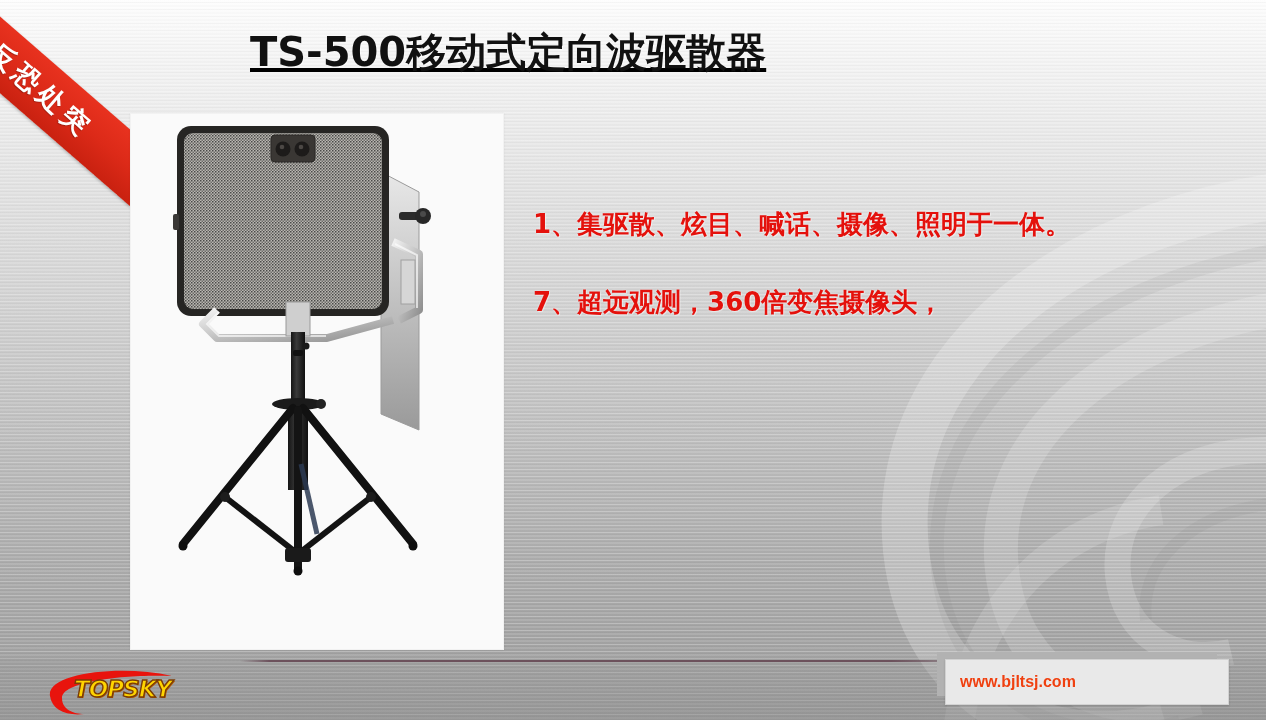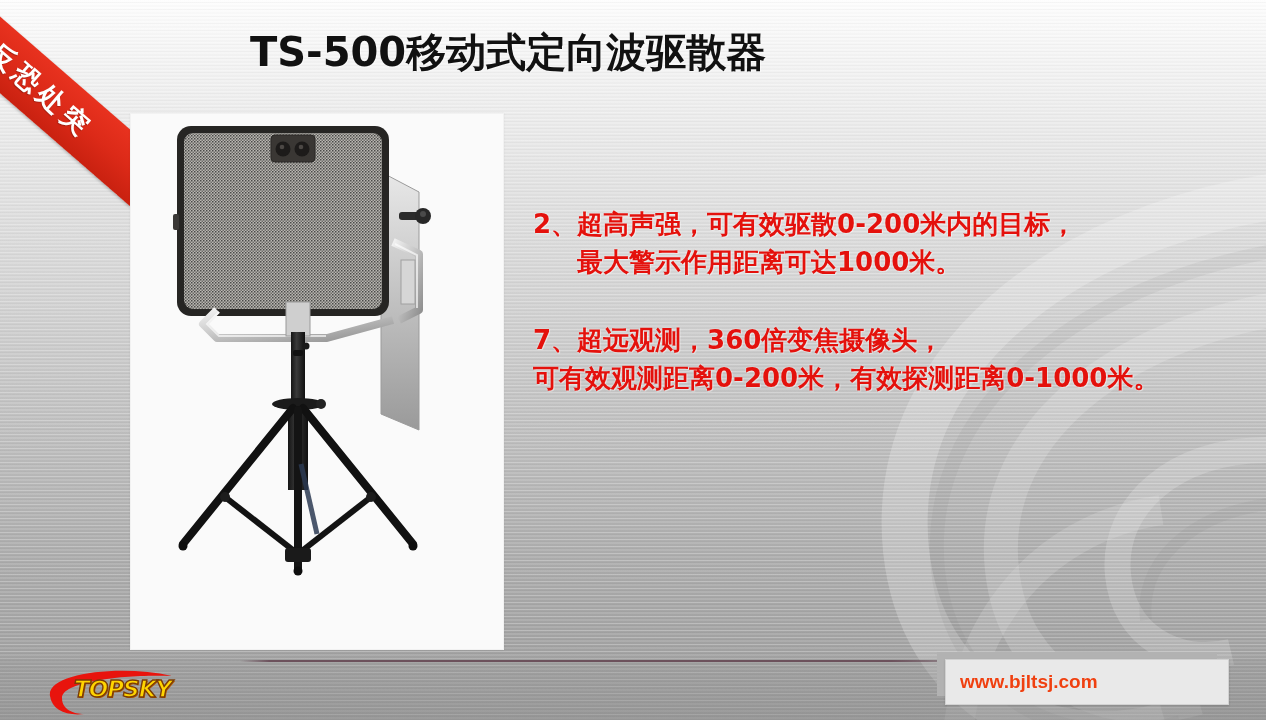--- a/index.html
+++ b/index.html
@@ -49,20 +49,21 @@
     color:#ffffff;font-weight:bold;font-size:27px;letter-spacing:5px;
     font-family:"DejaVu Sans","Liberation Sans",sans-serif;
     text-shadow:0 1px 1px rgba(0,0,0,.28);
     white-space:nowrap;
     transform:translateX(6px);
   }
   
   #title-wrap{
     position:absolute;left:250px;top:26px;width:830px;
     text-align:left;
+    text-decoration:underline;
   }
   .title-line{
     color:#111111;font-weight:bold;
     font-family:"DejaVu Sans","Liberation Sans",sans-serif;
     font-size:40px;line-height:52px;letter-spacing:0px;white-space:nowrap;
     text-shadow:1px 1px 0 rgba(255,255,255,.45);
   }
   .title-line.second{ padding-left:270px; }
   
   #photo{
@@ -108,21 +109,21 @@
     position:absolute;left:937px;top:652px;width:280px;height:44px;
     background:#b2b2b2;
   }
   #url-box{
     position:absolute;left:945px;top:659px;width:282px;height:44px;
     background:#e9e9e9;border:1px solid #d2d2d2;
     box-shadow:0 1px 2px rgba(0,0,0,.15);
     display:flex;align-items:center;
   }
   #url-text{
-    margin-left:14px;color:#ef4010;font-weight:bold;font-size:19px;
+    margin-left:14px;color:#ef4010;font-weight:bold;font-size:16px;
     font-family:"Liberation Sans","DejaVu Sans",sans-serif;
     text-shadow:0 0 1px rgba(255,255,255,.5);
   }
 </style>
 </head>
 <body>
 
 <div id="slide">
 
   <div id="brushed"></div>
@@ -235,26 +236,24 @@
 
         <circle cx="52" cy="432" r="4.5" fill="#0d0d0d"></circle>
         <circle cx="282" cy="432" r="4.5" fill="#0d0d0d"></circle>
         <circle cx="167" cy="457" r="4.5" fill="#0d0d0d"></circle>
       </g>
     </svg>
   </div>
 
   <div id="bullets">
     <div class="bullet">
-      <div class="bline">2、超高声强，可有效驱散0-200米内的目标，</div>
-      <div class="bline indent">最大警示作用距离可达1000米。</div>
+      <div class="bline">1、集驱散、炫目、喊话、摄像、照明于一体。</div>
     </div>
     <div class="bullet">
       <div class="bline">7、超远观测，360倍变焦摄像头，</div>
-      <div class="bline">可有效观测距离0-200米，有效探测距离0-1000米。</div>
     </div>
   </div>
 
   <div id="footer-shade"></div>
   <div id="divider"></div>
 
   <div id="logo">
     <svg width="215" height="50" viewBox="0 0 215 50" xmlns="http://www.w3.org/2000/svg">
       <path d="M28 30 C24 8 96 -2 150 10 C110 8 40 14 40 32 C40 44 52 48 62 48 C44 50 30 44 28 30 Z" fill="#e8140d"></path>
     </svg>

